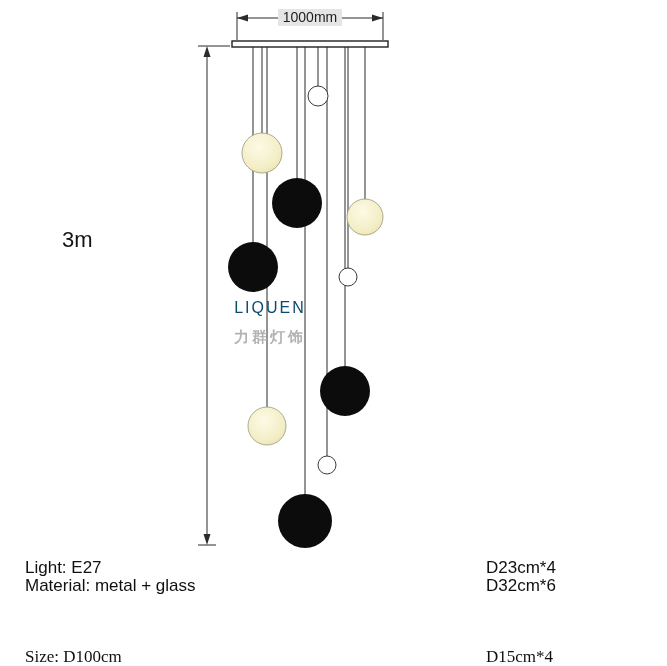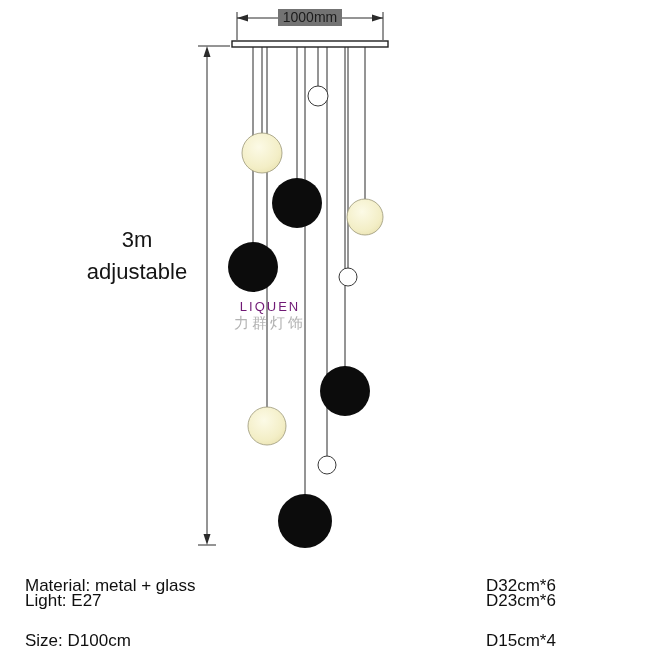--- a/index.html
+++ b/index.html
@@ -21,49 +21,49 @@
   .bar{fill:#fdfdfd;stroke:#1e1e1e;stroke-width:1.4;}
   .ball-black{fill:#0c0c0c;stroke:none;}
   .ball-cream{fill:url(#creamGrad);stroke:#9a9778;stroke-width:0.8;}
   .ball-white{fill:#ffffff;stroke:#3a3a3a;stroke-width:1;}
 
   .dim-width-label{
     position:absolute;
     top:9px;left:278px;width:64px;
     text-align:center;
     font-size:14px;color:#1c1c1c;
-    background:#737373;
+    background:#e5e5e5;
     line-height:17px;
   }
   .dim-height-label{
     position:absolute;
     top:224px;left:62px;width:150px;
-    text-align:center;
+    text-align:left;
     font-size:22px;color:#141414;
     line-height:32px;
   }
   .watermark{
     position:absolute;
     top:299px;left:215px;width:110px;
     text-align:center;
     color:#a9a9a9;
     user-select:none;
   }
-  .watermark .wm1{font-size:13px;letter-spacing:2px;color:#701a75;}
-  .watermark .wm2{font-size:15px;letter-spacing:3px;color:#b3b3b3;margin-top:0;}
+  .watermark .wm1{font-size:16px;letter-spacing:2px;color:#0c4a6e;}
+  .watermark .wm2{font-size:15px;letter-spacing:3px;color:#b3b3b3;margin-top:11px;font-weight:bold;}
   .specs{
     position:absolute;
     left:0;top:0;width:667px;height:666px;
     font-size:17px;color:#101010;
   }
   .spec-left{position:absolute;left:25px;}
   .spec-right{position:absolute;left:486px;}
   .row1{top:576px;}
-  .row2{top:591px;text-align:center;}
-  .row3{top:631px;}
+  .row2{top:558px;text-align:center;}
+  .row3{top:647px;font-family:Liberation Serif, serif;}
 </style>
 </head>
 <body>
 
 <div class="stage">
 
   <svg width="667" height="666" viewBox="0 0 667 666">
     <defs>
       <radialGradient id="creamGrad" cx="42%" cy="35%" r="75%">
         <stop offset="0%" stop-color="#fcfae6"></stop>
@@ -111,30 +111,29 @@
         <circle cx="267" cy="426" r="19" class="ball-cream"></circle>
         <circle cx="327" cy="465" r="9" class="ball-white"></circle>
         <circle cx="305" cy="521" r="27" class="ball-black"></circle>
       </g>
   </svg>
 
   <div class="dim-width-label">1000mm</div>
 
   <div class="dim-height-label">
     <div>3m</div>
-    <div>adjustable</div>
   </div>
 
   <div class="watermark">
     <div class="wm1">LIQUEN</div>
     <div class="wm2">力群灯饰</div>
   </div>
 
   <div class="specs">
     <div class="spec-left row1">Material: metal + glass</div>
     <div class="spec-right row1">D32cm*6</div>
     <div class="spec-left row2">Light: E27</div>
-    <div class="spec-right row2">D23cm*6</div>
+    <div class="spec-right row2">D23cm*4</div>
     <div class="spec-left row3">Size: D100cm</div>
     <div class="spec-right row3">D15cm*4</div>
   </div>
 
 </div>
 
 </body></html>

